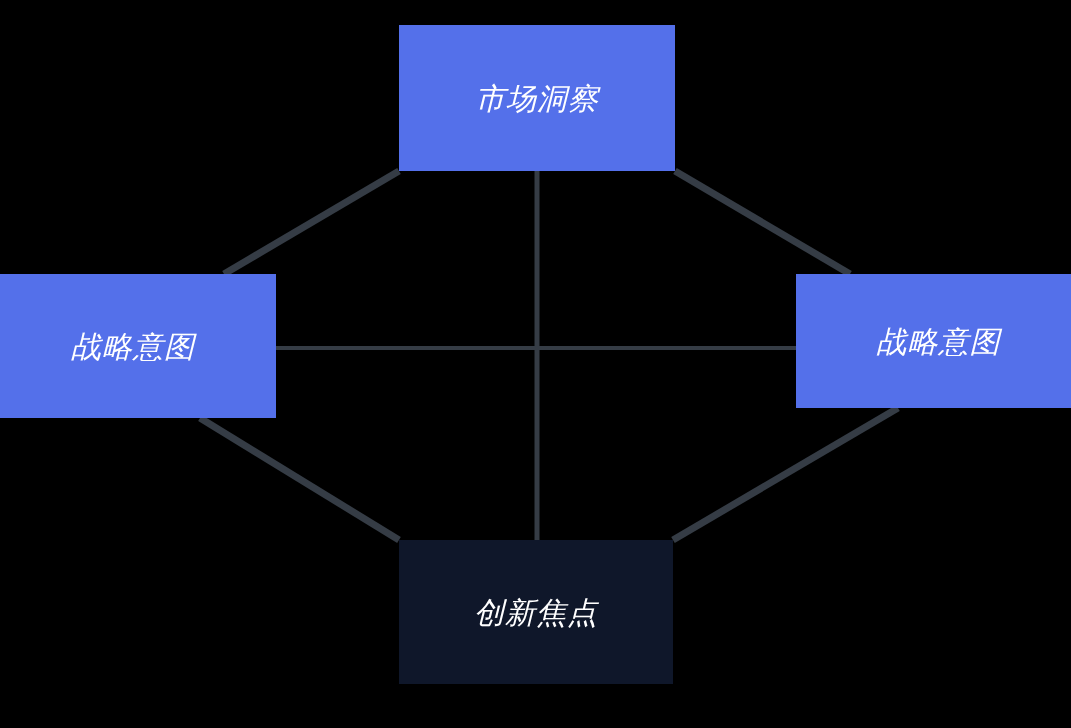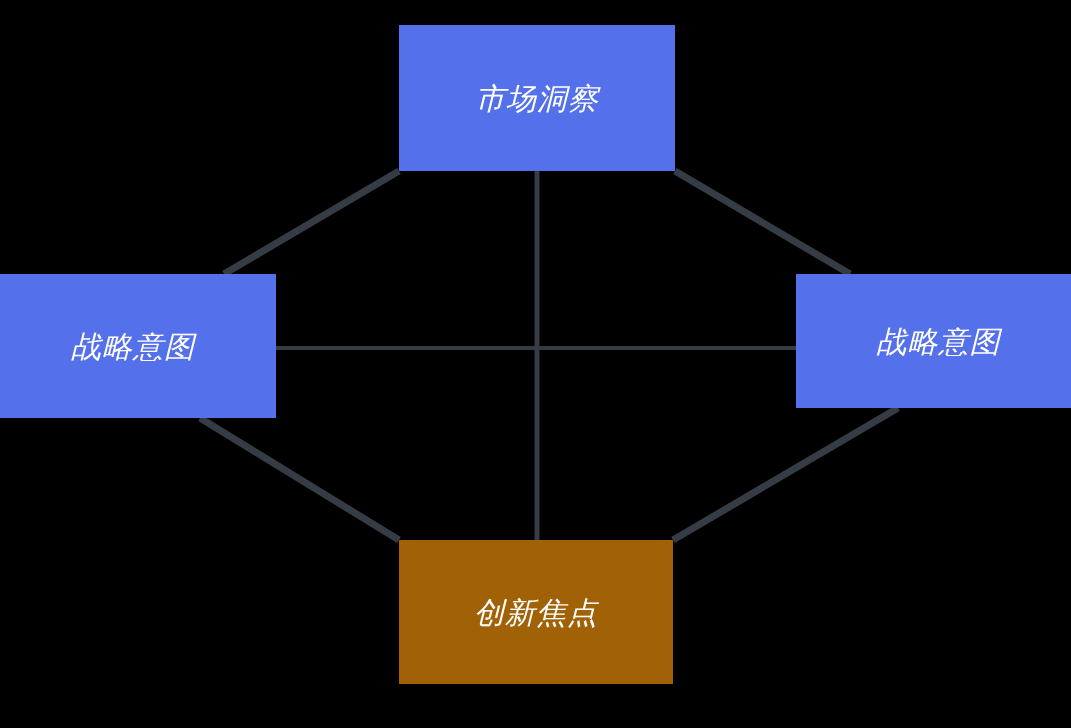--- a/index.html
+++ b/index.html
@@ -64,17 +64,17 @@
   </div>
 
   <div class="node" style="left:-10px; top:274px; width:286px; height:144px; background:#5470ea;">
     <span class="node-label">战略意图</span>
   </div>
 
   <div class="node" style="left:796px; top:274px; width:285px; height:134px; background:#5470ea;">
     <span class="node-label">战略意图</span>
   </div>
 
-  <div class="node" style="left:399px; top:540px; width:274px; height:144px; background:#a16207;">
+  <div class="node" style="left:399px; top:540px; width:274px; height:144px; background:#0f172a;">
     <span class="node-label">创新焦点</span>
   </div>
 
 </div>
 
 </body></html>

